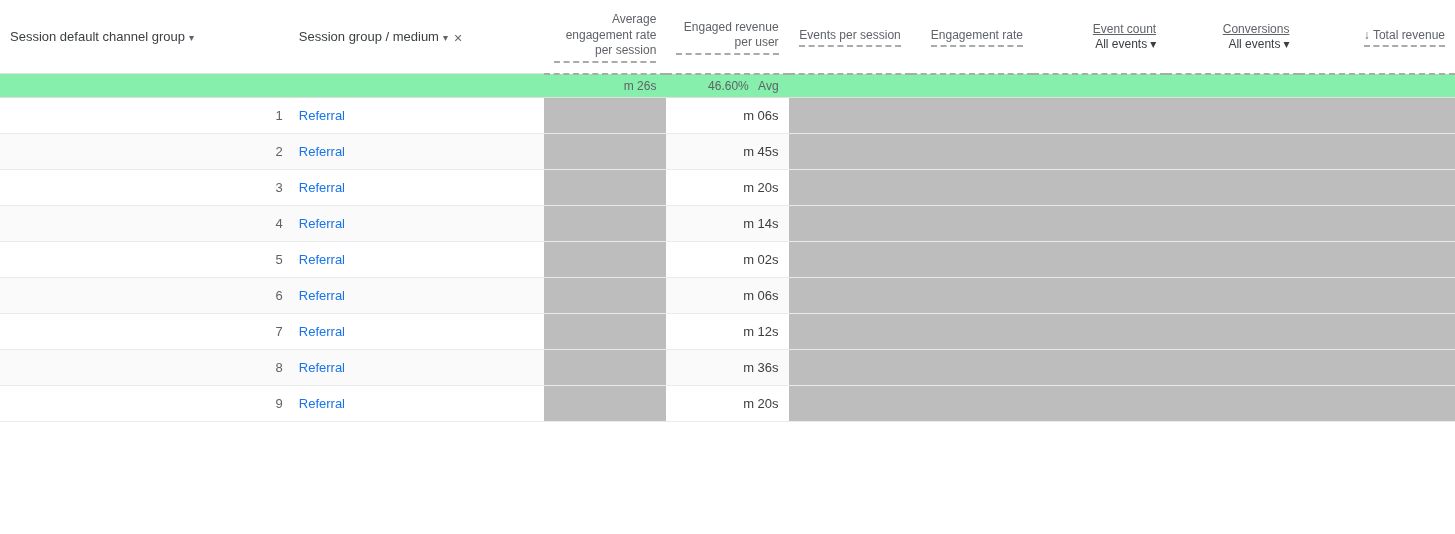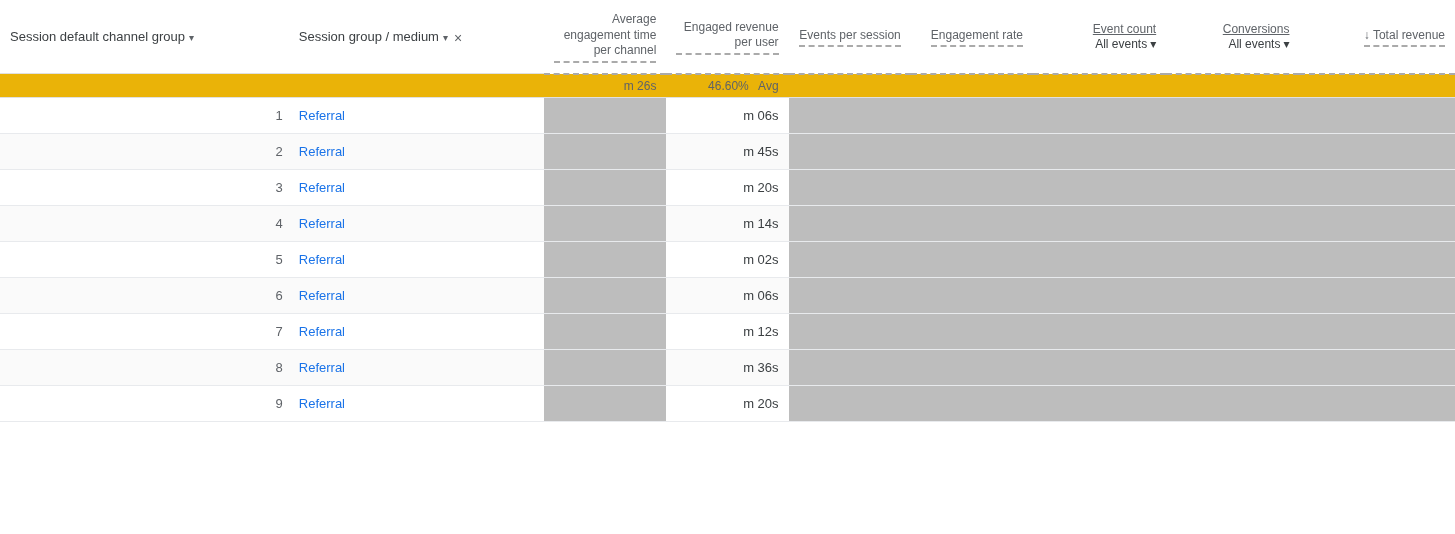--- a/index.html
+++ b/index.html
@@ -43,21 +43,21 @@
     thead th .col-title {
       display: inline-block;
       border-bottom: 2px dashed #aaa;
       padding-bottom: 2px;
     }
     .avg-row td {
       font-size: 12px;
       color: #5f6368;
       text-align: right;
       padding: 4px 10px;
-      background: #eab308;
+      background: #86efac;
       border-bottom: 1px solid #e0e0e0;
     }
     .avg-row td.left-cell {
       text-align: right;
       color: #5f6368;
     }
     tbody tr {
       border-bottom: 1px solid #e8eaed;
     }
     tbody td {
@@ -178,21 +178,21 @@
           </div>
         </th>
         <th class="col-source left-align">
           <div class="filter-header">
             <span>Session group / medium</span>
             <span class="arrow dropdown-arrow">▾</span>
             <span class="close-btn">×</span>
           </div>
         </th>
         <th class="col-avg">
-          <div class="col-title">Average engagement time per channel</div>
+          <div class="col-title">Average engagement rate per session</div>
         </th>
         <th class="col-engaged">
           <div class="col-title">Engaged revenue per user</div>
         </th>
         <th class="col-events-per">
           <div class="col-title">Events per session</div>
         </th>
         <th class="col-engagement-rate">
           <div class="col-title">Engagement rate</div>
         </th>

